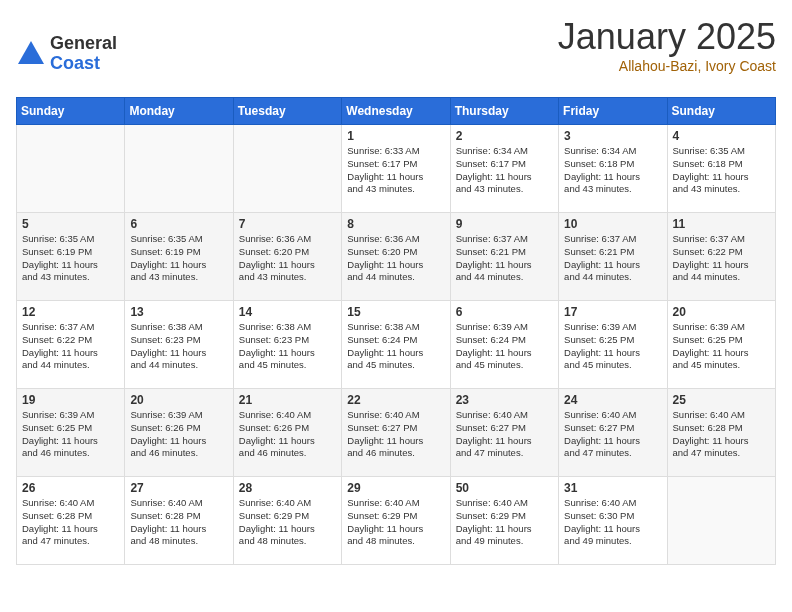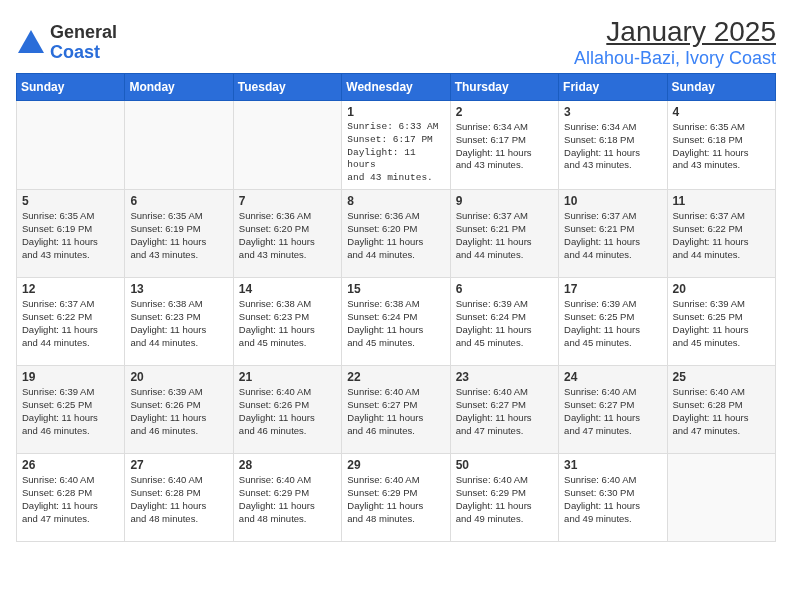--- a/index.html
+++ b/index.html
@@ -6,22 +6,22 @@
     body {
       font-family: Arial, sans-serif;
       background: #fff;
       width: 792px;
       min-height: 612px;
       padding: 16px;
     }
     .header {
       display: flex;
       justify-content: space-between;
-      align-items: center;
-      margin-bottom: 4px;
+      align-items: flex-end;
+      margin-bottom: 23px;
     }
     .logo {
       display: flex;
       align-items: center;
     }
     .logo-text {
       display: flex;
       flex-direction: column;
       line-height: 1.1;
     }
@@ -37,28 +37,27 @@
     }
     .logo-icon {
       width: 30px;
       height: 30px;
       margin-right: 4px;
     }
     .title-block {
       text-align: right;
     }
     .month-title {
-      font-size: 28px;
+      font-size: 36px;
       font-weight: normal;
       color: #333;
-      text-decoration: underline;
     }
     .location {
-      font-size: 18px;
-      color: #3b82f6;
+      font-size: 14px;
+      color: #a16207;
     }
     .calendar {
       width: 100%;
       border-collapse: collapse;
       border: 1px solid #ccc;
     }
     .calendar th {
       background: #2a6dd9;
       color: #fff;
       font-size: 12px;
@@ -125,21 +124,21 @@
         <th>Sunday</th>
       </tr>
   </thead>
   <tbody id="calendar-body">
   <tr>
         <td class="empty-cell"></td>
         <td class="empty-cell"></td>
         <td class="empty-cell"></td>
         <td>
           <div class="day-num">1</div>
-          <div class="day-info" style="white-space: pre-line; font-family: Liberation Mono, monospace;">Sunrise: 6:33 AM
+          <div class="day-info" style="white-space: pre-line;">Sunrise: 6:33 AM
 Sunset: 6:17 PM
 Daylight: 11 hours
 and 43 minutes.</div>
         </td>
         <td>
           <div class="day-num">2</div>
           <div class="day-info" style="white-space: pre-line;">Sunrise: 6:34 AM
 Sunset: 6:17 PM
 Daylight: 11 hours
 and 43 minutes.</div>

